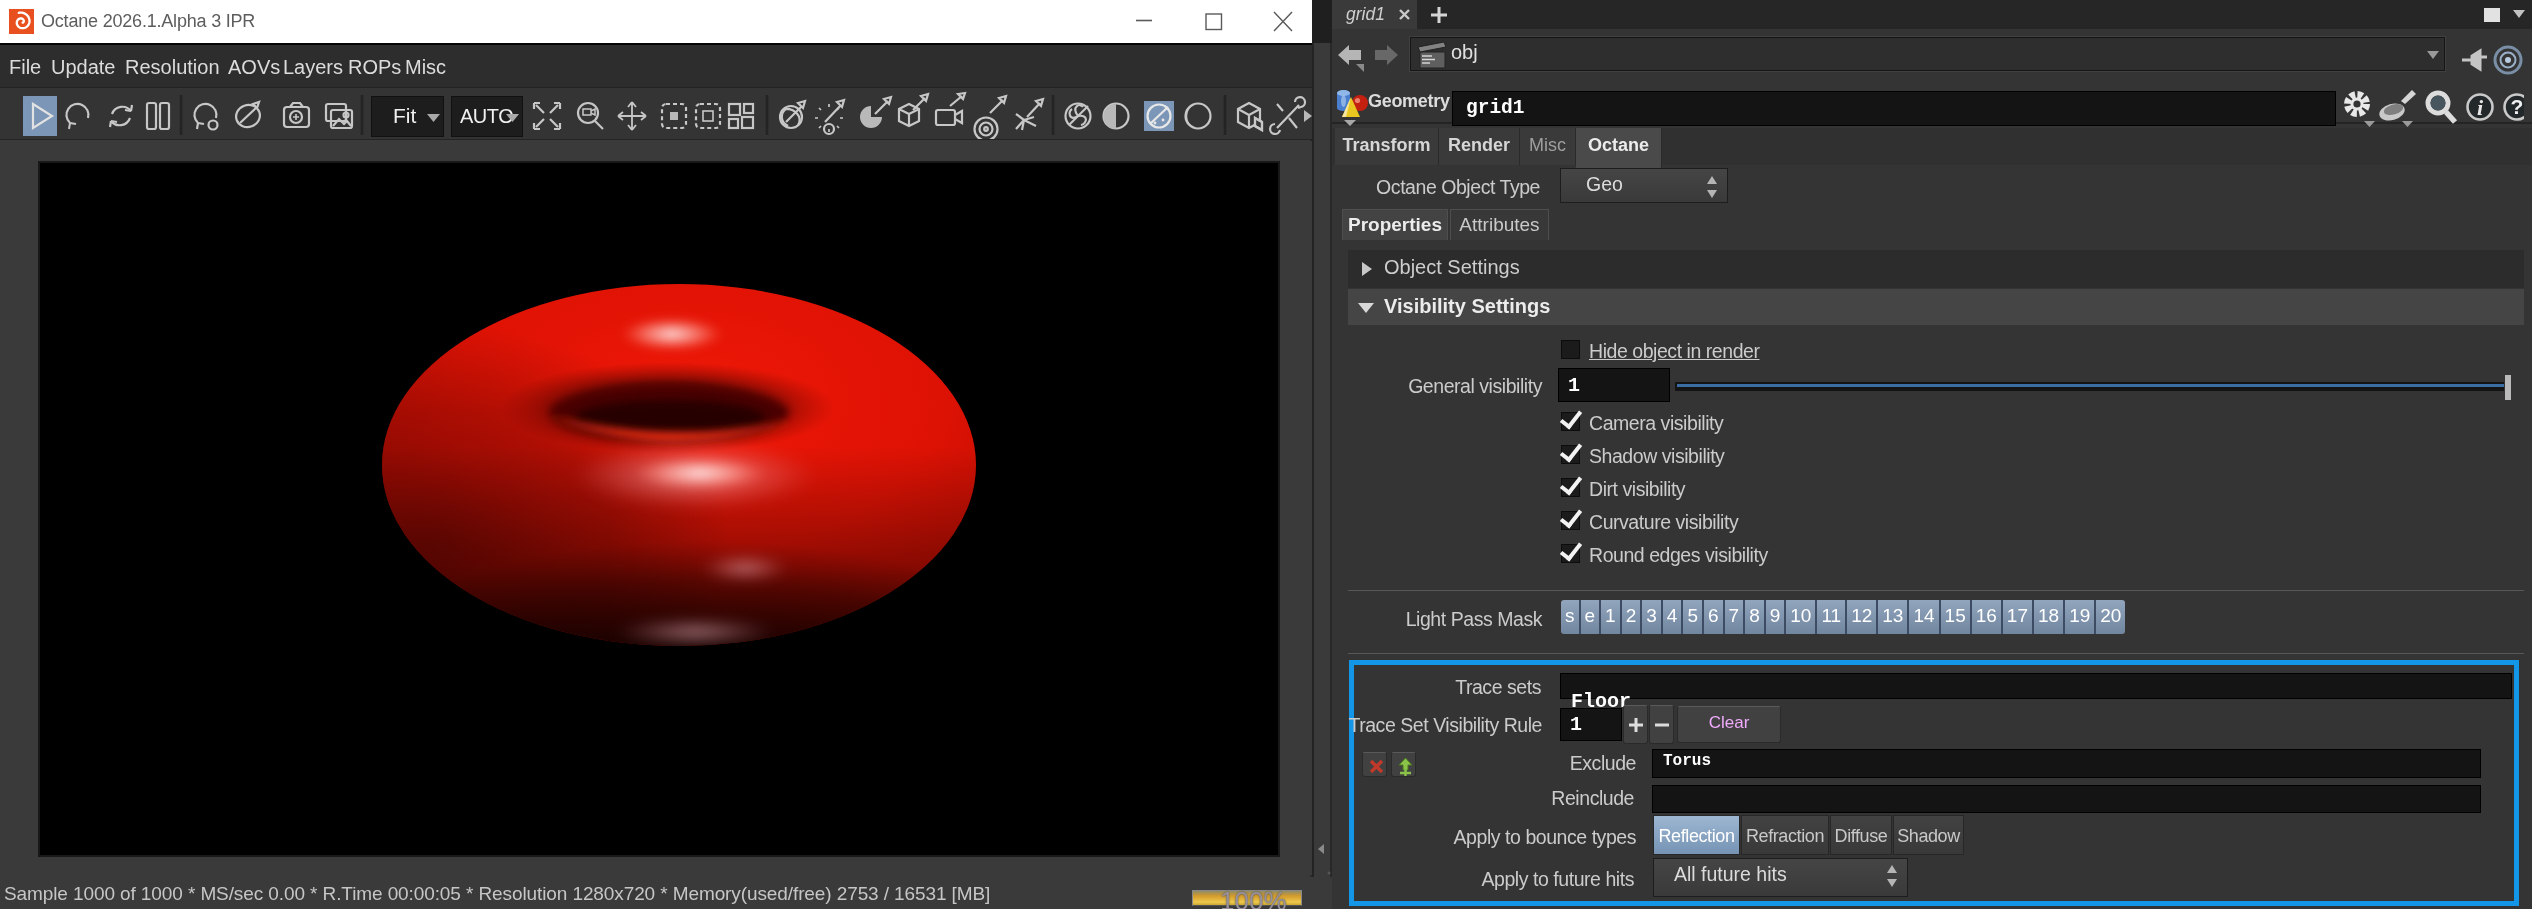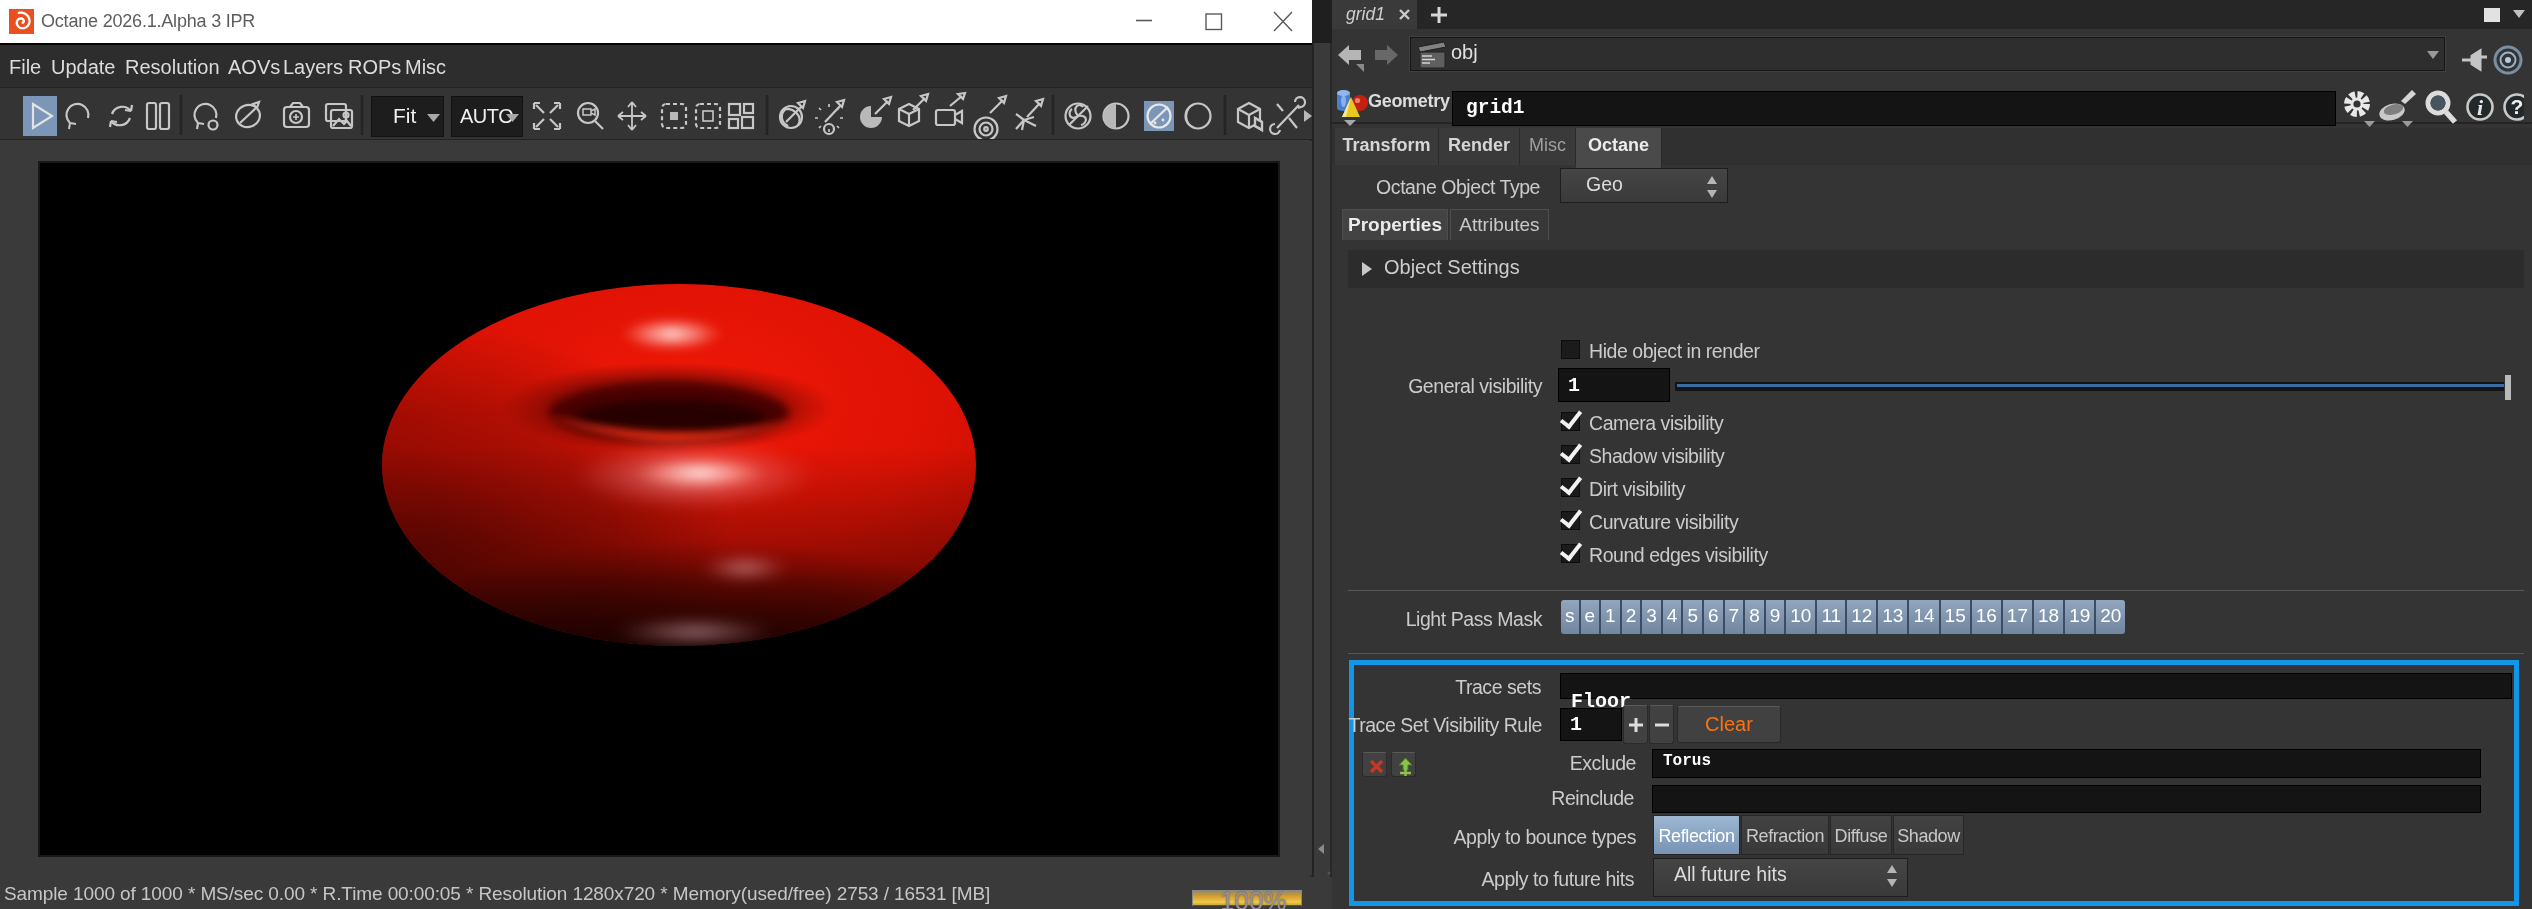--- a/index.html
+++ b/index.html
@@ -39,21 +39,21 @@
 .ptab.sel { background:#4a4a4a; color:#ececec; }
 .hdrop { position:absolute; background:linear-gradient(#454545,#3a3a3a); border:1px solid #1d1d1d; color:#dcdcdc; font-size:19.5px; padding-top:4px; }
 .ptab2 { position:absolute; height:31px; background:#383838; color:#c9c9c9; font-size:19px; text-align:center; padding-top:4px; border:1px solid #4e4e4e; border-bottom:none; }
 .secbar { position:absolute; left:16px; width:1176px; color:#cdcdcd; font-size:20px; padding-top:6px; }
 .checkbox.ck::after { content:""; position:absolute; left:3px; top:-6px; width:8px; height:17px;
   border-right:4px solid #f2f2f2; border-bottom:4px solid #f2f2f2; transform:rotate(38deg); }
 #lpm { position:absolute; left:229px; top:600px; height:34px; display:flex; border-radius:3px; overflow:hidden; }
 .lpmb { height:34px; background:linear-gradient(#91a5bd,#71869f); border-right:2px solid #3d4c63; color:#fff; font-size:19px; text-align:center; padding:5px 4px 0 4px; }
 .lpmb:last-child { border-right:none; }
 #bluebox { position:absolute; left:17px; top:660px; width:1170px; height:246px; border:5px solid #1496e8; }
-.hbtn { position:absolute; background:#414141; border:1px solid #2a2a2a; border-top-color:#5a5a5a; border-radius:3px; color:#f97316; font-size:20px; }
+.hbtn { position:absolute; background:#414141; border:1px solid #2a2a2a; border-top-color:#5a5a5a; border-radius:3px; color:#f0abfc; font-size:17px; }
 .bounce { position:absolute; top:815px; height:40px; background:linear-gradient(#424242,#393939); color:#c8c8c8; font-size:18px; letter-spacing:-0.4px; text-align:center; padding-top:10px; border:1px solid #272727; }
 .bounce.selb { background:linear-gradient(#9db7d2,#7693b4); }
 
 </style>
 </head>
 <body>
 <div id="root">
   <div id="left">
     <div id="titlebar">
       <svg class="abs" style="left:9px;top:9px" width="25" height="25" viewBox="0 0 25 25">
@@ -380,22 +380,28 @@
         </svg>
     </div>
     <div class="ptab2" style="left:10px;top:209px;width:106px;background:#434343;font-weight:bold;color:#ececec;">Properties</div>
     <div class="ptab2" style="left:118px;top:209px;width:99px;">Attributes</div>
     <div class="secbar" style="top:250px;height:38px;background:#2c2c2c;">
       <svg class="abs" style="left:12px;top:11px" width="14" height="16">
           <path d="M2 1 L12 8 L2 15 Z" fill="#c8c8c8"></path>
         </svg>
       <span style="padding-left:36px;">Object Settings</span>
     </div>
+    <div class="secbar" style="top:289px;height:36px;background:#454545;font-weight:bold;color:#ececec;">
+      <svg class="abs" style="left:9px;top:12px" width="18" height="14">
+          <path d="M1 2 L17 2 L9 12 Z" fill="#d8d8d8"></path>
+        </svg>
+      <span style="padding-left:36px;">Visibility Settings</span>
+    </div>
     <div class="checkbox" style="left:229px;top:340px;"></div>
-    <div class="hlabel" style="left:257px;top:340px;text-align:left;">Hide object in render</div>
+    <div class="hlabel" style="left:257px;top:340px;text-align:left;text-decoration:underline;">Hide object in render</div>
     <div class="hlabel" style="left:0;top:375px;width:210px;">General visibility</div>
     <div class="hfield mono" style="left:226px;top:368px;width:112px;height:34px;font-size:20px;padding:5px 0 0 9px;">1</div>
     <div class="abs" style="left:343px;top:382px;width:837px;height:9px;background:#141414;"></div>
     <div class="abs" style="left:345px;top:384px;width:833px;height:3px;background:#3a6da3;"></div>
     <div class="abs" style="left:1172px;top:374px;width:8px;height:27px;background:#b9b9b9;border:1px solid #333;"></div>
     <div class="checkbox ck" style="left:229px;top:412px;"></div>
     <div class="hlabel" style="left:257px;top:412px;text-align:left;">Camera visibility</div>
     <div class="checkbox ck" style="left:229px;top:445px;"></div>
     <div class="hlabel" style="left:257px;top:445px;text-align:left;">Shadow visibility</div>
     <div class="checkbox ck" style="left:229px;top:478px;"></div>

